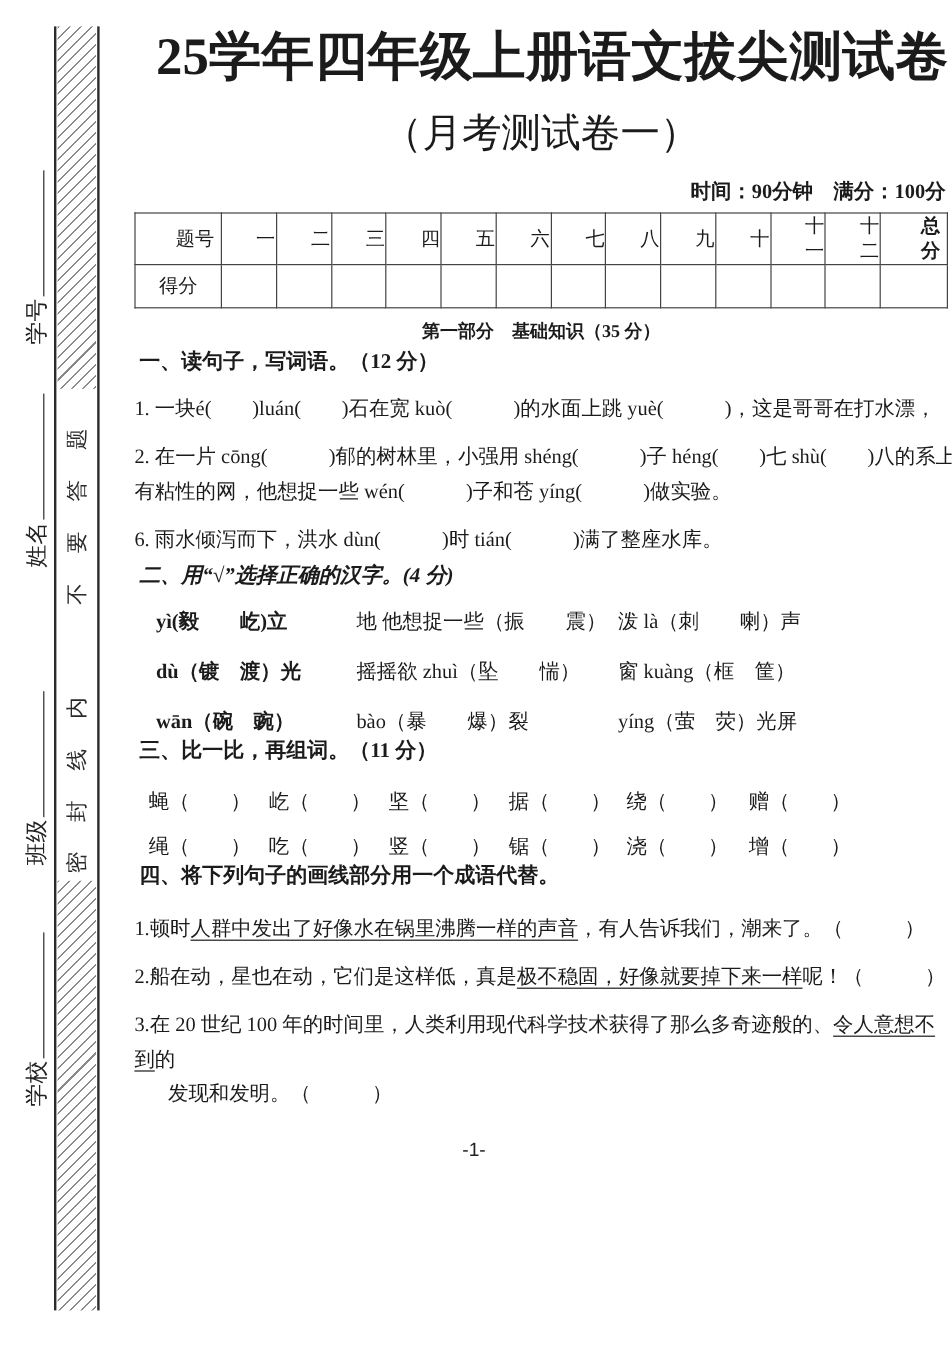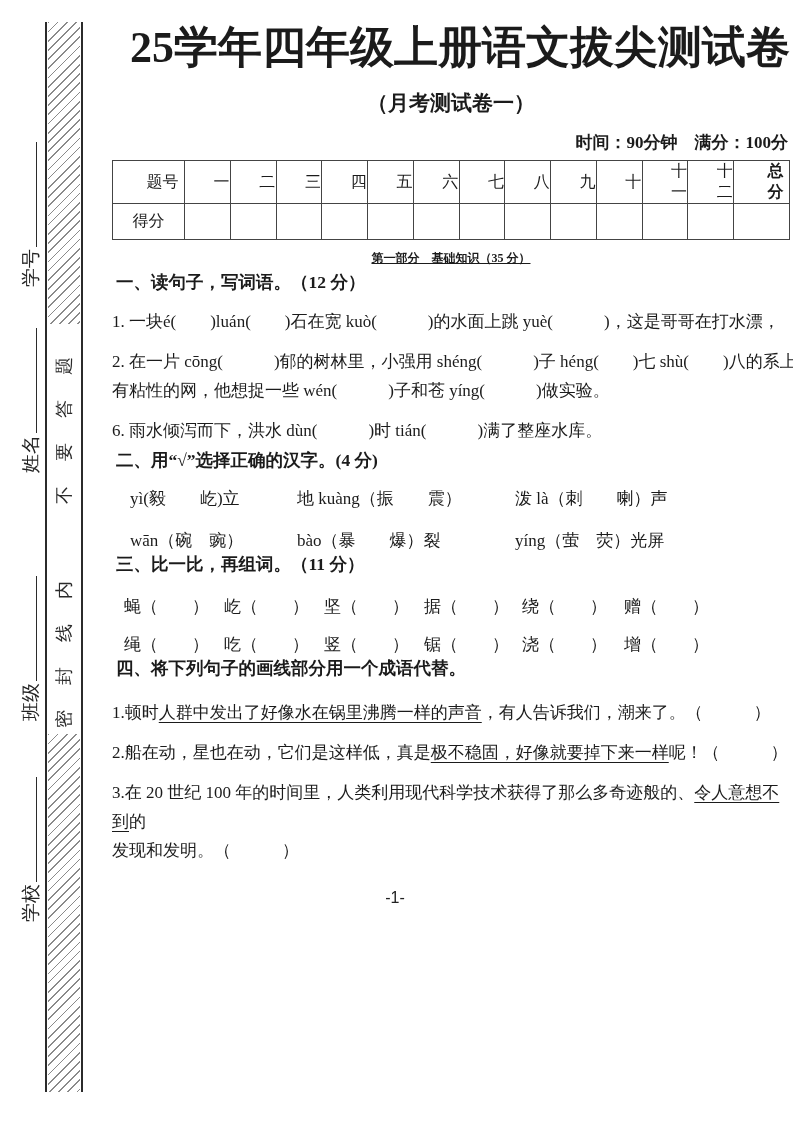--- a/index.html
+++ b/index.html
@@ -40,61 +40,61 @@
     font-size:18px; letter-spacing:25px; color:#2a2a2a; white-space:nowrap; text-align:center;
   }
   .seal-gap { display:inline-block; width:52px; }
 
   
   .content { position:absolute; left:112px; top:0; width:678px; }
   .title {
     margin:20px 0 0; font-size:44px; line-height:1.25; font-weight:bold;
     text-align:right; white-space:nowrap;
   }
-  .subtitle { margin:14px 0 0; font-size:21px; font-weight:bold; text-align:center; }
+  .subtitle { margin:14px 0 0; font-size:33px; font-weight:normal; text-align:center; }
   .meta { margin:14px 2px 6px 0; font-size:17px; font-weight:bold; text-align:right; }
 
   table.score-table { width:100%; border-collapse:collapse; table-layout:fixed; }
   .score-table td {
     border:1.6px solid #444; text-align:center; font-size:16px; padding:0;
   }
   .score-table tr.hdr td { height:40px;padding-left:28px; }
   .score-table tr.scr td { height:36px; }
   .score-table td.c-first { width:72px; }
   .score-table td.c-last  { width:56px; font-weight:bold; }
 
-  .part-heading { margin:10px 0 0; font-size:12px; font-weight:bold; text-align:center;text-decoration:underline; }
+  .part-heading { margin:10px 0 0; font-size:15px; font-weight:bold; text-align:center; }
 
   h3.sec-heading { margin:4px; font-size:17.5px; font-weight:bold; line-height:22px; }
   .h-sec1 { margin-top:8px; }
-  .h-sec2 { margin-top:50px; }
+  .h-sec2 { margin-top:50px;font-style:italic; }
   .h-sec3 { margin-top:46px; }
   .h-sec4 { margin-top:54px; }
 
   p.qline {
     margin:0; font-size:17px; line-height:29px; white-space:nowrap;
   }
   .sec1-lines p.qline { margin-top:11px; }
   .sec1-lines p.first { margin-top:14px; }
   .sec1-lines p.cont  { margin-top:0; }
 
   .pair-row { position:relative; height:20px; font-size:17px; }
   .row-s2 { margin-top:22px; }
   .row-s2.r1 { margin-top:16px; }
   .pair-row span.col { position:absolute; white-space:nowrap; }
-  .s2c0 { left:18px; } .s2c1 { left:185px; } .s2c2 { left:403px; }
+  .s2c0 { left:18px;font-weight:bold; } .s2c1 { left:185px; } .s2c2 { left:403px; }
 
   .row-s3 { margin-top:18px; }
   .row-s3.r1 { margin-top:20px; }
   .s3c0 { left:12px; } .s3c1 { left:112px; } .s3c2 { left:212px; }
   .s3c3 { left:312px; } .s3c4 { left:410px; } .s3c5 { left:512px; }
 
   .sec4-items p.qline { margin-top:11px; white-space:normal; }
   .sec4-items p.first { margin-top:19px; }
-  .sec4-items p.cont  { margin-top:0; }
+  .sec4-items p.cont  { margin-top:0;margin-left:28px; }
   .uline { text-decoration:underline; text-underline-offset:4px; text-decoration-thickness:1.2px; }
 
   .page-number {
     margin:24px 112px 0 0; text-align:center; font-size:16px;
     font-family:"Liberation Sans","DejaVu Sans",sans-serif; color:#222;
   }
 </style>
 </head>
 <body>
 
@@ -173,22 +173,27 @@
       <p class="qline first">1. 一块é(　　)luán(　　)石在宽 kuò(　　　)的水面上跳 yuè(　　　)，这是哥哥在打水漂，</p>
       <p class="qline">2. 在一片 cōng(　　　)郁的树林里，小强用 shéng(　　　)子 héng(　　)七 shù(　　)八的系上了</p>
       <p class="qline cont">有粘性的网，他想捉一些 wén(　　　)子和苍 yíng(　　　)做实验。</p>
       <p class="qline">6. 雨水倾泻而下，洪水 dùn(　　　)时 tián(　　　)满了整座水库。</p>
     </div>
 
     <h3 class="sec-heading h-sec2">二、用“√”选择正确的汉字。(4 分)</h3>
     <div>
       <div class="pair-row row-s2 r1">
         <span class="col s2c0">yì(毅　　屹)立</span>
-        <span class="col s2c1">地 kuàng（振　　震）</span>
+        <span class="col s2c1">地 他想捉一些（振　　震）</span>
         <span class="col s2c2">泼 là（刺　　喇）声</span>
+      </div>
+      <div class="pair-row row-s2">
+        <span class="col s2c0">dù（镀　渡）光</span>
+        <span class="col s2c1">摇摇欲 zhuì（坠　　惴）</span>
+        <span class="col s2c2">窗 kuàng（框　筐）</span>
       </div>
       <div class="pair-row row-s2">
         <span class="col s2c0">wān（碗　豌）</span>
         <span class="col s2c1">bào（暴　　爆）裂</span>
         <span class="col s2c2">yíng（萤　荧）光屏</span>
       </div>
     </div>
 
     <h3 class="sec-heading h-sec3">三、比一比，再组词。（11 分）</h3>
     <div>

